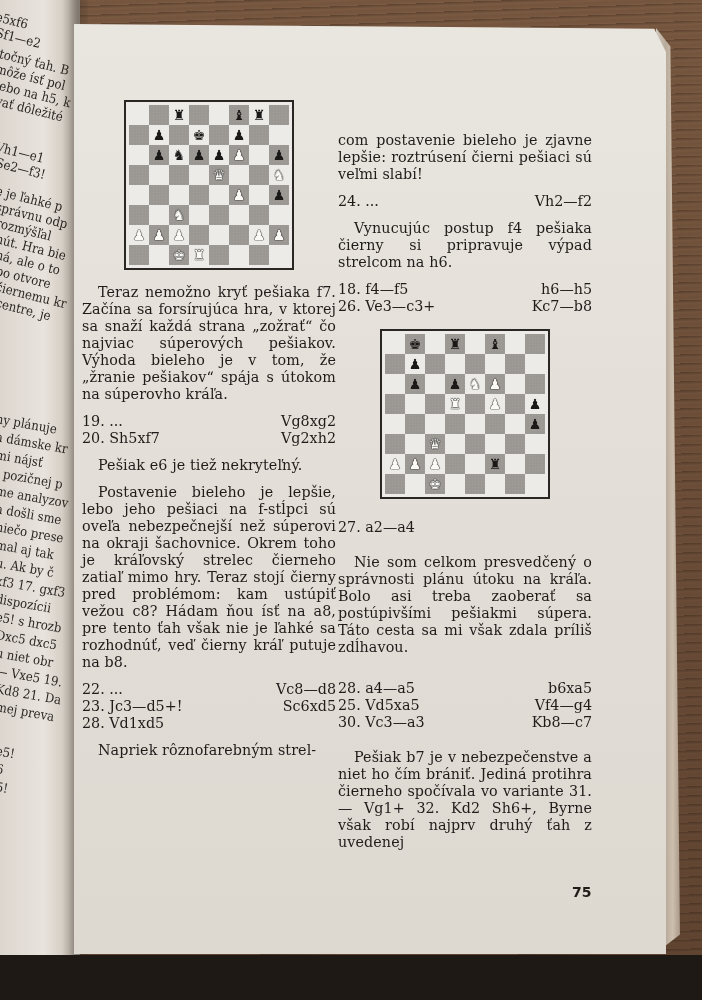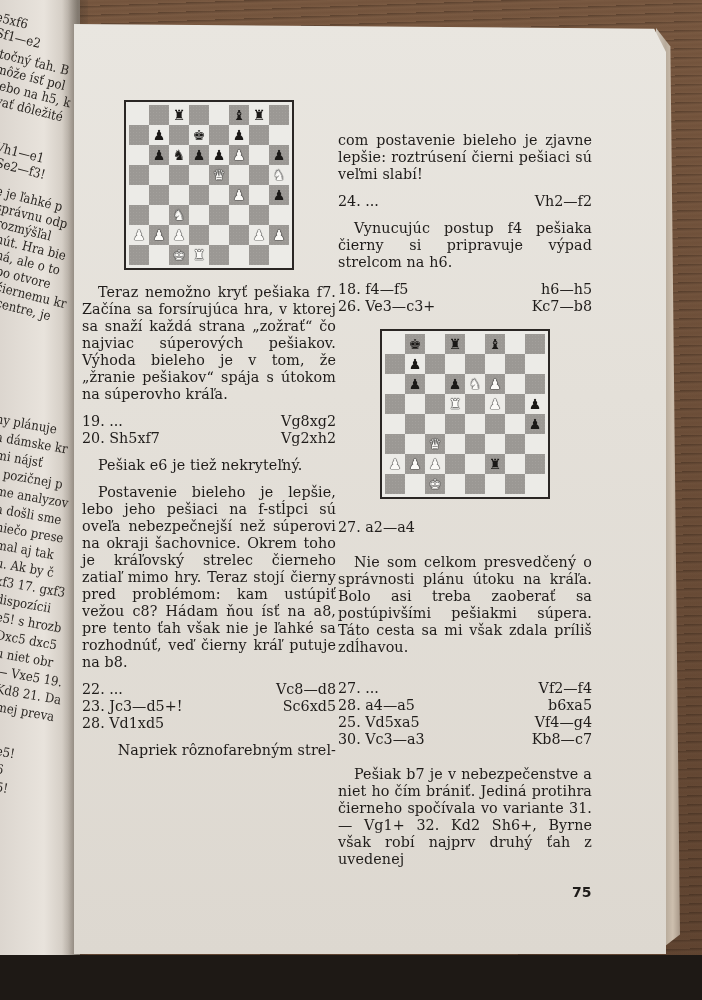--- a/index.html
+++ b/index.html
@@ -245,21 +245,21 @@
       </div>
       <div class="move">
         <span>23. Jc3—d5+!</span>
         <span>Sc6xd5</span>
       </div>
       <div class="move">
         <span>28. Vd1xd5</span>
         <span></span>
       </div>
     </div>
-  <p class="par" style="text-align:right">Napriek rôznofarebným strel-</p>
+  <p class="par" style="text-align:left">Napriek rôznofarebným strel-</p>
 </div>
 
 <div class="col col-right">
   <p class="par" style="text-indent:0">com postavenie bieleho je zjavne lepšie: roztrúsení čierni pešiaci sú veľmi slabí!</p>
   <div class="moves">
       <div class="move">
         <span>24. ...</span>
         <span>Vh2—f2</span>
       </div>
     </div>
@@ -379,24 +379,20 @@
       </div>
   </div>
   <div class="moves" style="margin-top:20px;margin-bottom:18px">
       <div class="move">
         <span>27. a2—a4</span>
         <span></span>
       </div>
     </div>
   <p class="par" style="margin-bottom:24px">Nie som celkom presvedčený o správnosti plánu útoku na kráľa. Bolo asi treba zaoberať sa postúpivšími pešiakmi súpera. Táto cesta sa mi však zdala príliš zdĺhavou.</p>
   <div class="moves" style="margin-bottom:18px">
-      <div class="move">
-        <span>27. ...</span>
-        <span>Vf2—f4</span>
-      </div>
       <div class="move">
         <span>28. a4—a5</span>
         <span>b6xa5</span>
       </div>
       <div class="move">
         <span>25. Vd5xa5</span>
         <span>Vf4—g4</span>
       </div>
       <div class="move">
         <span>30. Vc3—a3</span>

